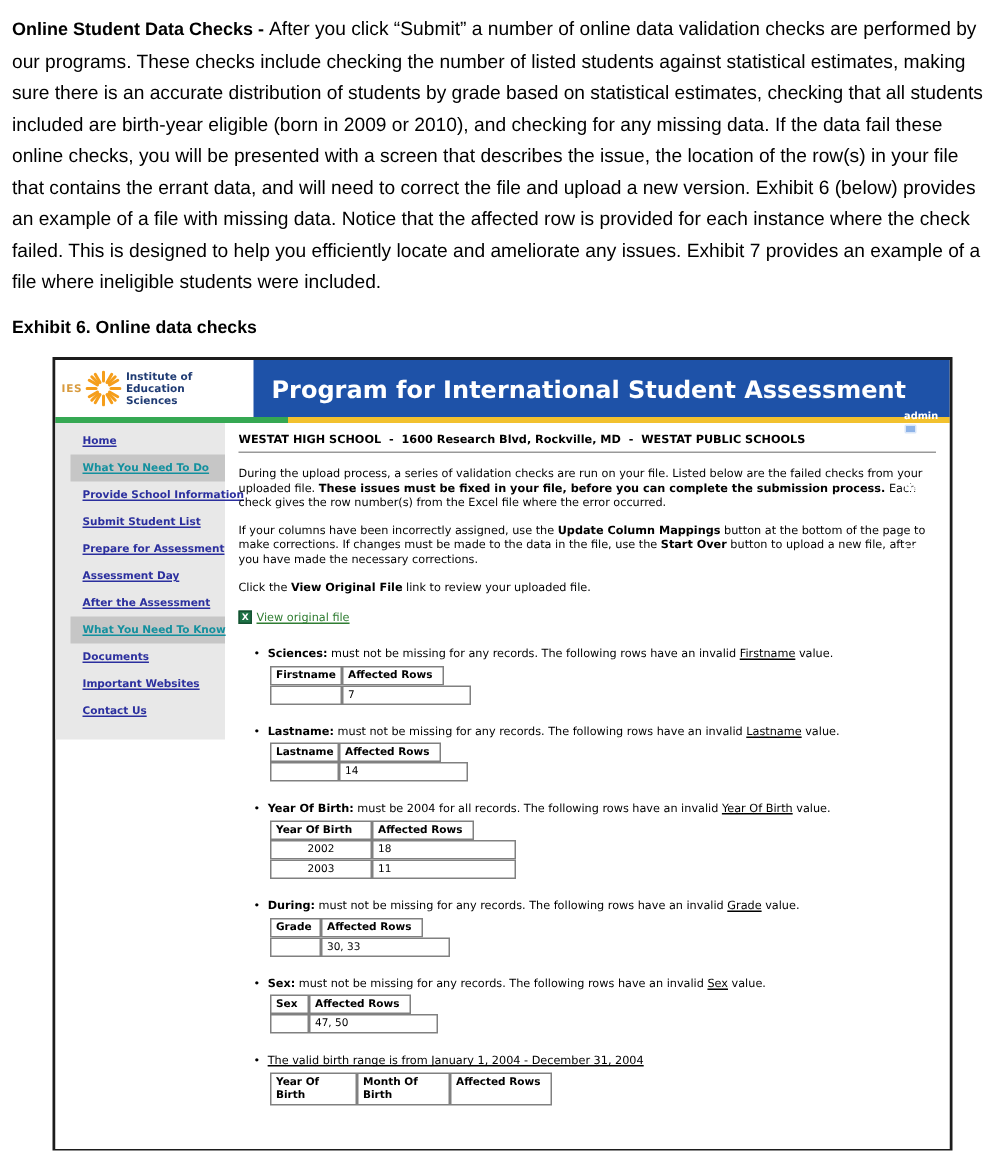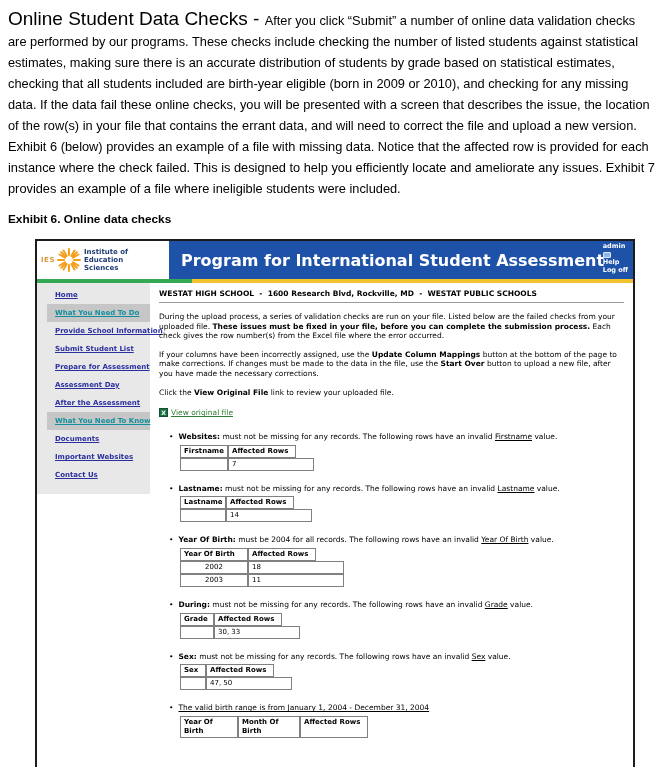--- a/index.html
+++ b/index.html
@@ -3,34 +3,34 @@
 <meta charset="utf-8">
 <style>
   * { box-sizing: border-box; }
   html,body { margin:0; padding:0; }
   body {
     width:662px; height:767px; overflow:hidden; background:#fff;
     font-family:"Liberation Sans", sans-serif; color:#000;
   }
   .doc { padding:8px 8px 0 8px; }
   .intro { margin:0; width:648px; font-size:12.8px; line-height:21px; }
-  .intro .lead { font-size:19px; font-weight:normal; }
+  .intro .lead { font-size:12px; font-weight:bold; }
   .exhibit { margin:13px 0 0 0; font-weight:bold; font-size:11.8px; }
 
   
   .shot { margin:13px 0 0 27px; width:600px; border:2px solid #1c1c1c;
           font-family:"DejaVu Sans", sans-serif; background:#fff; }
   .hdr { display:flex; height:38px; }
   .logo { width:132px; flex:none; background:#fff; display:flex; align-items:center; padding-left:4px; }
   .ies-txt { color:#D89A3D; font-weight:bold; font-size:7px; letter-spacing:.5px; margin-right:2px; }
   .org { color:#1F3B73; font-size:7px; font-weight:bold; width:64px; line-height:8px; margin-left:3px; }
   .banner { flex:1; background:#1E52A8; position:relative; display:flex; align-items:center; }
   .apptitle { color:#fff; font-weight:bold; font-size:16px; padding-left:12px; white-space:nowrap; }
   .userbox { position:absolute; right:5px; top:2px; display:flex; flex-direction:column; gap:1px; }
-  .userbox a { color:#fff; font-size:6.5px; font-weight:bold; text-decoration:none; line-height:7.5px; }
+  .userbox a { color:#fff; font-size:6.5px; font-weight:bold; text-decoration:none; line-height:7.5px;margin-top:32px; }
   .badge { width:8px; height:6px; background:#8FB4E8; border:1px solid #D9E6F8; border-radius:1px; }
   .stripe { display:flex; height:4px; }
   .stripe .g { width:155px; background:#35A853; }
   .stripe .y { flex:1; background:#F2C12E; }
 
   .bodywrap { display:flex; min-height:484px; background:#fff; }
   .sidebar { width:113px; flex:none; }
   .nav { background:#E8E8E8; padding:3px 0 10px 10px; }
   .nav a { display:block; color:#2B2F9E; font-size:7px; font-weight:bold;
            text-decoration:underline; padding:5px 0 5px 8px; white-space:nowrap; }
@@ -139,21 +139,21 @@
         <p><span>If your columns have been incorrectly assigned, use the </span><b>Update Column Mappings</b><span> button at the bottom of the page to make corrections. If changes must be made to the data in the file, use the </span><b>Start Over</b><span> button to upload a new file, after you have made the necessary corrections.</span></p>
 
         <p><span>Click the </span><b>View Original File</b><span> link to review your uploaded file.</span></p>
 
         <div class="viewlink">
           <span class="xicon">X</span>
           <a href="#">View original file</a>
         </div>
 
         <div class="check">
-          <div class="bullet"><b>Websites:</b><span> must not be missing for any records. The following rows have an invalid </span><u>Firstname</u><span> value.</span></div>
+          <div class="bullet"><b>Sciences:</b><span> must not be missing for any records. The following rows have an invalid </span><u>Firstname</u><span> value.</span></div>
           <div class="vtable">
             <div class="vrow h">
                 <div class="vcell w48">Firstname</div>
                 <div class="vcell w56">Affected Rows</div>
               </div>
             <div class="vrow">
                 <div class="vcell w48"></div>
                 <div class="vcell w86">7</div>
               </div>
           </div>

